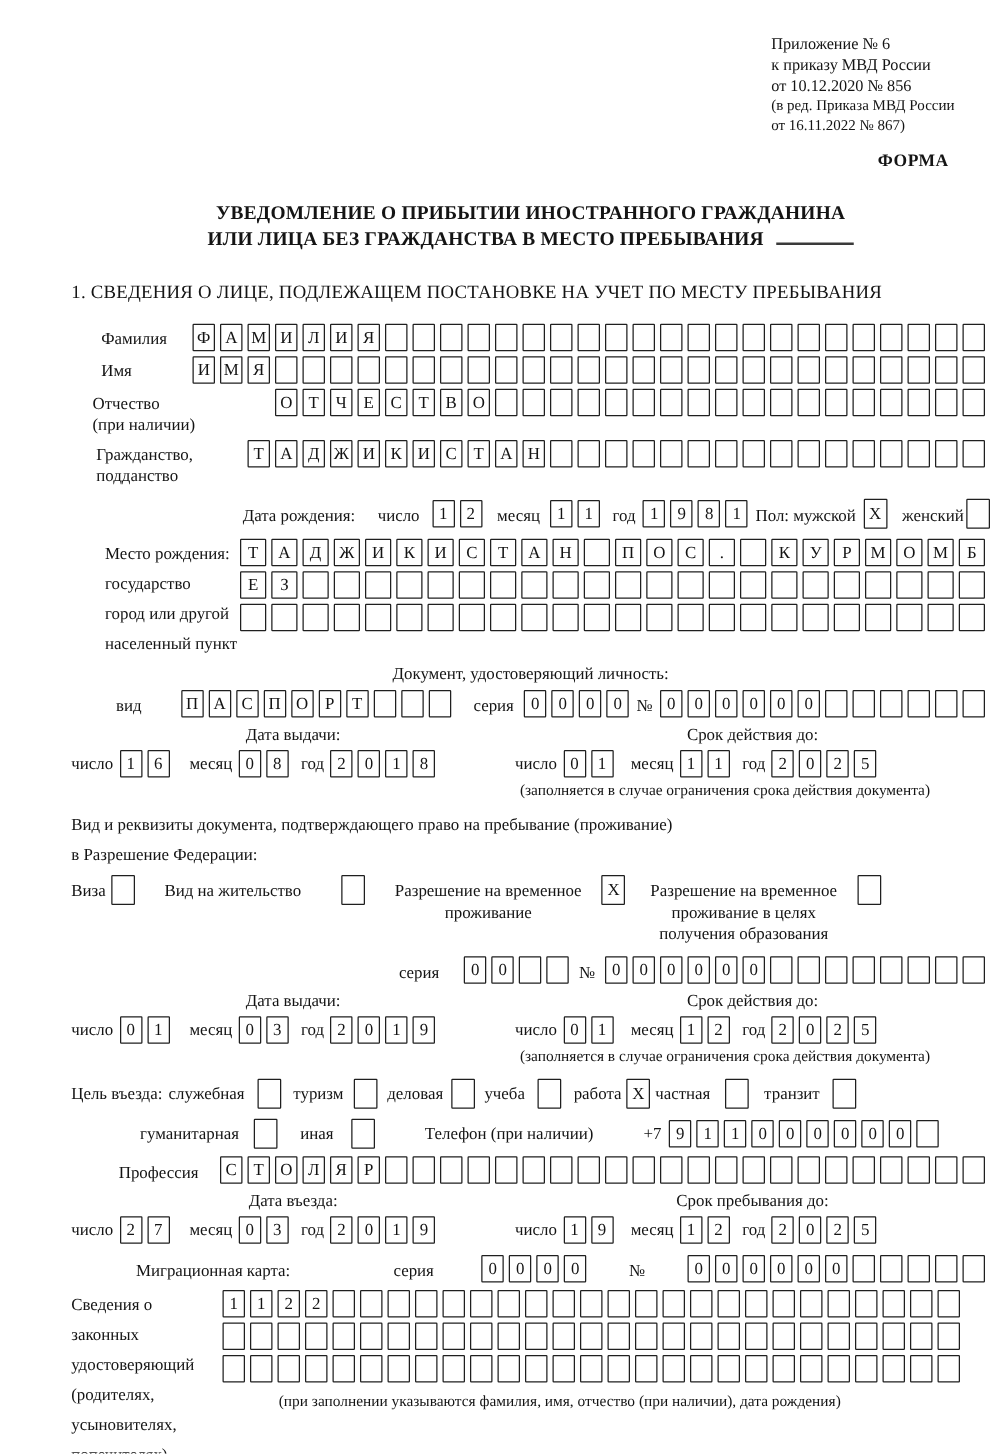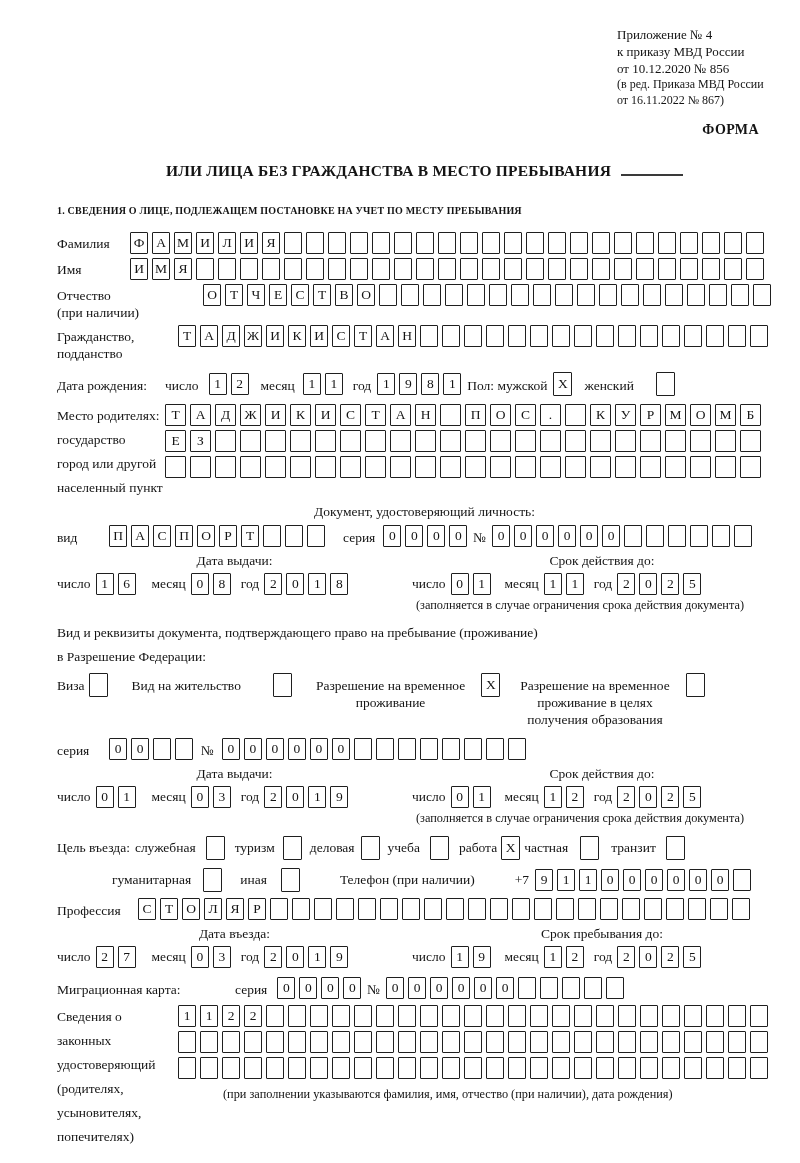--- a/index.html
+++ b/index.html
@@ -7,23 +7,23 @@
     width:800px;height:1163px;box-sizing:border-box;
     padding:26px 8px 0 57px;background:#fff;color:#141414;
     font-family:"Liberation Serif", serif;font-size:13.5px;
     overflow:hidden;position:relative;
   }
   .appendix{margin-left:560px;line-height:17px;font-size:13px;}
   .appendix .small{font-size:12px;line-height:15.5px;}
   .forma{margin-top:14px;text-align:right;padding-right:33px;font-weight:bold;font-size:14px;letter-spacing:.4px;}
   .title{margin-top:22px;text-align:center;font-weight:bold;font-size:15.5px;line-height:21px;letter-spacing:.2px;}
   .blank-line{display:inline-block;width:62px;border-bottom:2px solid #3a3a3a;height:12px;margin-left:10px;}
-  .section-title{margin-top:24px;font-weight:bold;font-size:10px;letter-spacing:.2px;}
-
-  .frow{display:flex;align-items:flex-start;margin-top:4px;}
+  .section-title{margin-top:24px;font-weight:normal;font-size:15px;letter-spacing:.2px;}
+
+  .frow{display:flex;align-items:flex-start;margin-top:4px;justify-content:flex-end;}
   .frow.first{margin-top:16px;}
   .lbl{line-height:17px;padding-top:3px;}
   .lbl div{white-space:nowrap;}
   .w73{width:73px;flex:none;}
   .w146{width:146px;flex:none;}
   .w121{width:121px;flex:none;}
   .w108{width:108px;flex:none;}
   .w52{width:52px;flex:none;}
   .w81{width:81px;flex:none;}
 
@@ -55,30 +55,31 @@
   .legal{display:flex;margin-top:6px;}
   .legal-note{font-size:12.3px;margin-top:8px;padding-left:45px;}
   .inline-lbl{padding-top:3px;line-height:17px;white-space:nowrap;}
 </style>
 </head>
 <body>
 
 <div class="page">
 
   <div class="appendix">
-    <div>Приложение № 4</div>
+    <div>Приложение № 6</div>
     <div>к приказу МВД России</div>
     <div>от 10.12.2020 № 856</div>
     <div class="small">(в ред. Приказа МВД России</div>
     <div class="small">от 16.11.2022 № 867)</div>
   </div>
 
   <div class="forma">ФОРМА</div>
 
   <div class="title">
+    <div>УВЕДОМЛЕНИЕ О ПРИБЫТИИ ИНОСТРАННОГО ГРАЖДАНИНА</div>
     <div><span>ИЛИ ЛИЦА БЕЗ ГРАЖДАНСТВА В МЕСТО ПРЕБЫВАНИЯ</span><span class="blank-line"></span></div>
   </div>
 
   <div class="section-title">1. СВЕДЕНИЯ О ЛИЦЕ, ПОДЛЕЖАЩЕМ ПОСТАНОВКЕ НА УЧЕТ ПО МЕСТУ ПРЕБЫВАНИЯ</div>
 
   <div class="frow first">
     <div class="lbl w73">Фамилия</div>
     <div class="cells"><span class="cell">Ф</span><span class="cell">А</span><span class="cell">М</span><span class="cell">И</span><span class="cell">Л</span><span class="cell">И</span><span class="cell">Я</span><span class="cell"></span><span class="cell"></span><span class="cell"></span><span class="cell"></span><span class="cell"></span><span class="cell"></span><span class="cell"></span><span class="cell"></span><span class="cell"></span><span class="cell"></span><span class="cell"></span><span class="cell"></span><span class="cell"></span><span class="cell"></span><span class="cell"></span><span class="cell"></span><span class="cell"></span><span class="cell"></span><span class="cell"></span><span class="cell"></span><span class="cell"></span><span class="cell"></span></div>
   </div>
 
@@ -106,27 +107,27 @@
   <div class="frow" style="margin-top:10px;align-items:center;">
     <span class="inline-lbl" style="width:108px;">Дата рождения:</span>
     <span class="inline-lbl" style="margin-right:10px;">число</span>
     <span class="cells"><span class="cell">1</span><span class="cell">2</span></span>
     <span class="inline-lbl" style="margin:0 8px 0 8px;">месяц</span>
     <span class="cells"><span class="cell">1</span><span class="cell">1</span></span>
     <span class="inline-lbl" style="margin:0 6px 0 6px;">год</span>
     <span class="cells"><span class="cell">1</span><span class="cell">9</span><span class="cell">8</span><span class="cell">1</span></span>
     <span class="inline-lbl" style="margin:0 6px 0 2px;">Пол: мужской</span>
     <span class="cb">X</span>
-    <span class="inline-lbl" style="margin:0 22px 0 12px;">женский</span>
+    <span class="inline-lbl" style="margin:0 2px 0 12px;">женский</span>
     <span class="cb"></span>
   </div>
 
   <div class="frow" style="margin-top:8px;">
     <div class="lbl w108">
-      <div>Место родителях:</div>
+      <div>Место рождения:</div>
       <div style="margin-top:7px;">государство</div>
       <div style="margin-top:7px;">город или другой</div>
       <div style="margin-top:7px;">населенный пункт</div>
     </div>
     <div>
       <div class="cells cellw cellrow"><span class="cell">Т</span><span class="cell">А</span><span class="cell">Д</span><span class="cell">Ж</span><span class="cell">И</span><span class="cell">К</span><span class="cell">И</span><span class="cell">С</span><span class="cell">Т</span><span class="cell">А</span><span class="cell">Н</span><span class="cell"></span><span class="cell">П</span><span class="cell">О</span><span class="cell">С</span><span class="cell">.</span><span class="cell"></span><span class="cell">К</span><span class="cell">У</span><span class="cell">Р</span><span class="cell">М</span><span class="cell">О</span><span class="cell">М</span><span class="cell">Б</span></div>
       <div class="cells cellw cellrow"><span class="cell">Е</span><span class="cell">З</span><span class="cell"></span><span class="cell"></span><span class="cell"></span><span class="cell"></span><span class="cell"></span><span class="cell"></span><span class="cell"></span><span class="cell"></span><span class="cell"></span><span class="cell"></span><span class="cell"></span><span class="cell"></span><span class="cell"></span><span class="cell"></span><span class="cell"></span><span class="cell"></span><span class="cell"></span><span class="cell"></span><span class="cell"></span><span class="cell"></span><span class="cell"></span><span class="cell"></span></div>
       <div class="cells cellw"><span class="cell"></span><span class="cell"></span><span class="cell"></span><span class="cell"></span><span class="cell"></span><span class="cell"></span><span class="cell"></span><span class="cell"></span><span class="cell"></span><span class="cell"></span><span class="cell"></span><span class="cell"></span><span class="cell"></span><span class="cell"></span><span class="cell"></span><span class="cell"></span><span class="cell"></span><span class="cell"></span><span class="cell"></span><span class="cell"></span><span class="cell"></span><span class="cell"></span><span class="cell"></span><span class="cell"></span></div>
     </div>
   </div>
@@ -275,21 +276,21 @@
         <span class="dl">число</span>
         <span class="cells"><span class="cell">1</span><span class="cell">9</span></span>
         <span class="dl" style="margin-left:10px;">месяц</span>
         <span class="cells"><span class="cell">1</span><span class="cell">2</span></span>
         <span class="dl" style="margin-left:6px;">год</span>
         <span class="cells"><span class="cell">2</span><span class="cell">0</span><span class="cell">2</span><span class="cell">5</span></span>
       </div>
     </div>
   </div>
 
-  <div class="frow" style="align-items:center;margin-top:9px;">
+  <div class="frow" style="align-items:center;margin-top:9px;gap:28px;">
     <span class="inline-lbl" style="width:178px;">Миграционная карта:</span>
     <span class="inline-lbl" style="margin-right:10px;">серия</span>
     <span class="cells"><span class="cell">0</span><span class="cell">0</span><span class="cell">0</span><span class="cell">0</span></span>
     <span class="inline-lbl" style="margin:0 6px 0 2px;">№</span>
     <span class="cells"><span class="cell">0</span><span class="cell">0</span><span class="cell">0</span><span class="cell">0</span><span class="cell">0</span><span class="cell">0</span><span class="cell"></span><span class="cell"></span><span class="cell"></span><span class="cell"></span><span class="cell"></span></span>
   </div>
 
   <div class="legal">
     <div class="lbl w121">
       <div>Сведения о</div>

